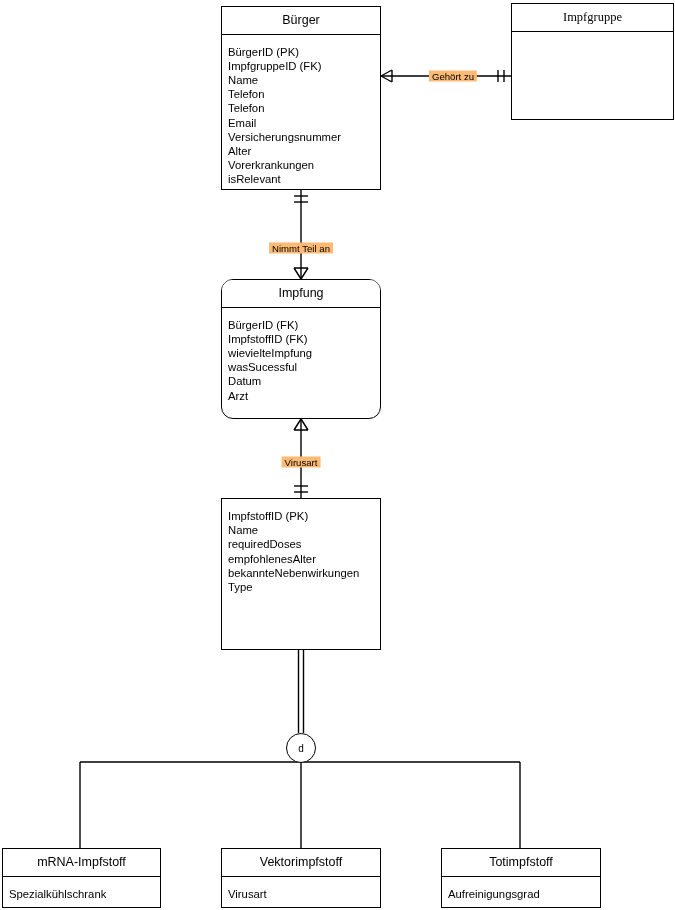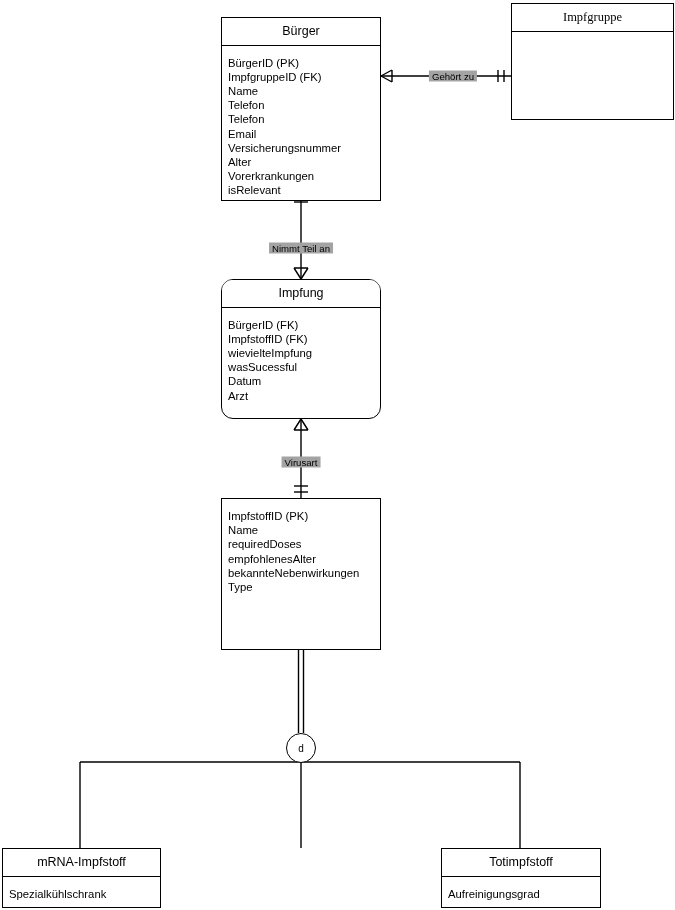--- a/index.html
+++ b/index.html
@@ -36,21 +36,21 @@
     padding:10px 0 6px 6px;
     font-size:11.3px;
     line-height:14.2px;
   }
   .entity .attr{white-space:nowrap;}
 
   .rel-label{
     position:absolute;
     font-size:9.6px;
     line-height:11px;
-    background:#a3a3a3;
+    background:#fdba74;
     padding:0 3px;
     white-space:nowrap;
     transform:translate(-50%,-50%);
   }
   .disj{
     position:absolute;
     width:30px;height:30px;
     border:1.3px solid #000000;
     border-radius:50%;
     background:#ffffff;
@@ -91,21 +91,21 @@
       <line x1="298.5" y1="650" x2="298.5" y2="733"></line>
       <line x1="303.5" y1="650" x2="303.5" y2="733"></line>
 
       <line x1="301" y1="763" x2="301" y2="848"></line>
       <line x1="80" y1="762" x2="520" y2="762"></line>
       <line x1="80" y1="762" x2="80" y2="848"></line>
       <line x1="520" y1="762" x2="520" y2="848"></line>
     </g>
   </svg>
 
-  <div class="entity" style="left:221px;top:6px;width:160px;height:184px;margin-top:11px;">
+  <div class="entity" style="left:221px;top:6px;width:160px;height:184px;">
     <div class="ehead">Bürger</div>
     <div class="ebody">
       <div class="attr">BürgerID (PK)</div>
       <div class="attr">ImpfgruppeID (FK)</div>
       <div class="attr">Name</div>
       <div class="attr">Telefon</div>
       <div class="attr">Telefon</div>
       <div class="attr">Email</div>
       <div class="attr">Versicherungsnummer</div>
       <div class="attr">Alter</div>
@@ -145,20 +145,26 @@
     <span>d</span>
   </div>
 
   <div class="entity" style="left:2px;top:848px;width:159px;height:60px;">
     <div class="ehead">mRNA-Impfstoff</div>
     <div class="ebody">
       <div class="attr">Spezialkühlschrank</div>
     </div>
   </div>
 
+  <div class="entity" style="left:221px;top:848px;width:160px;height:60px;">
+    <div class="ehead">Vektorimpfstoff</div>
+    <div class="ebody">
+      <div class="attr">Virusart</div>
+    </div>
+  </div>
 
   <div class="entity" style="left:441px;top:848px;width:160px;height:60px;">
     <div class="ehead">Totimpfstoff</div>
     <div class="ebody">
       <div class="attr">Aufreinigungsgrad</div>
     </div>
   </div>
 
   <div class="rel-label" style="left:453px;top:76px;">Gehört zu</div>
 

